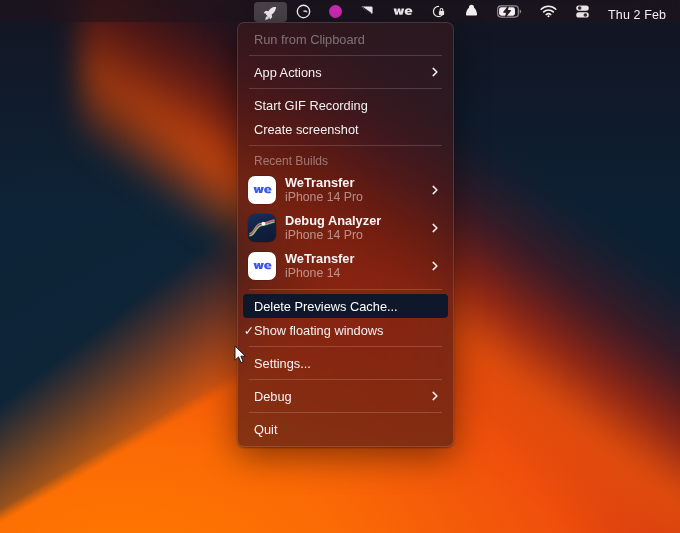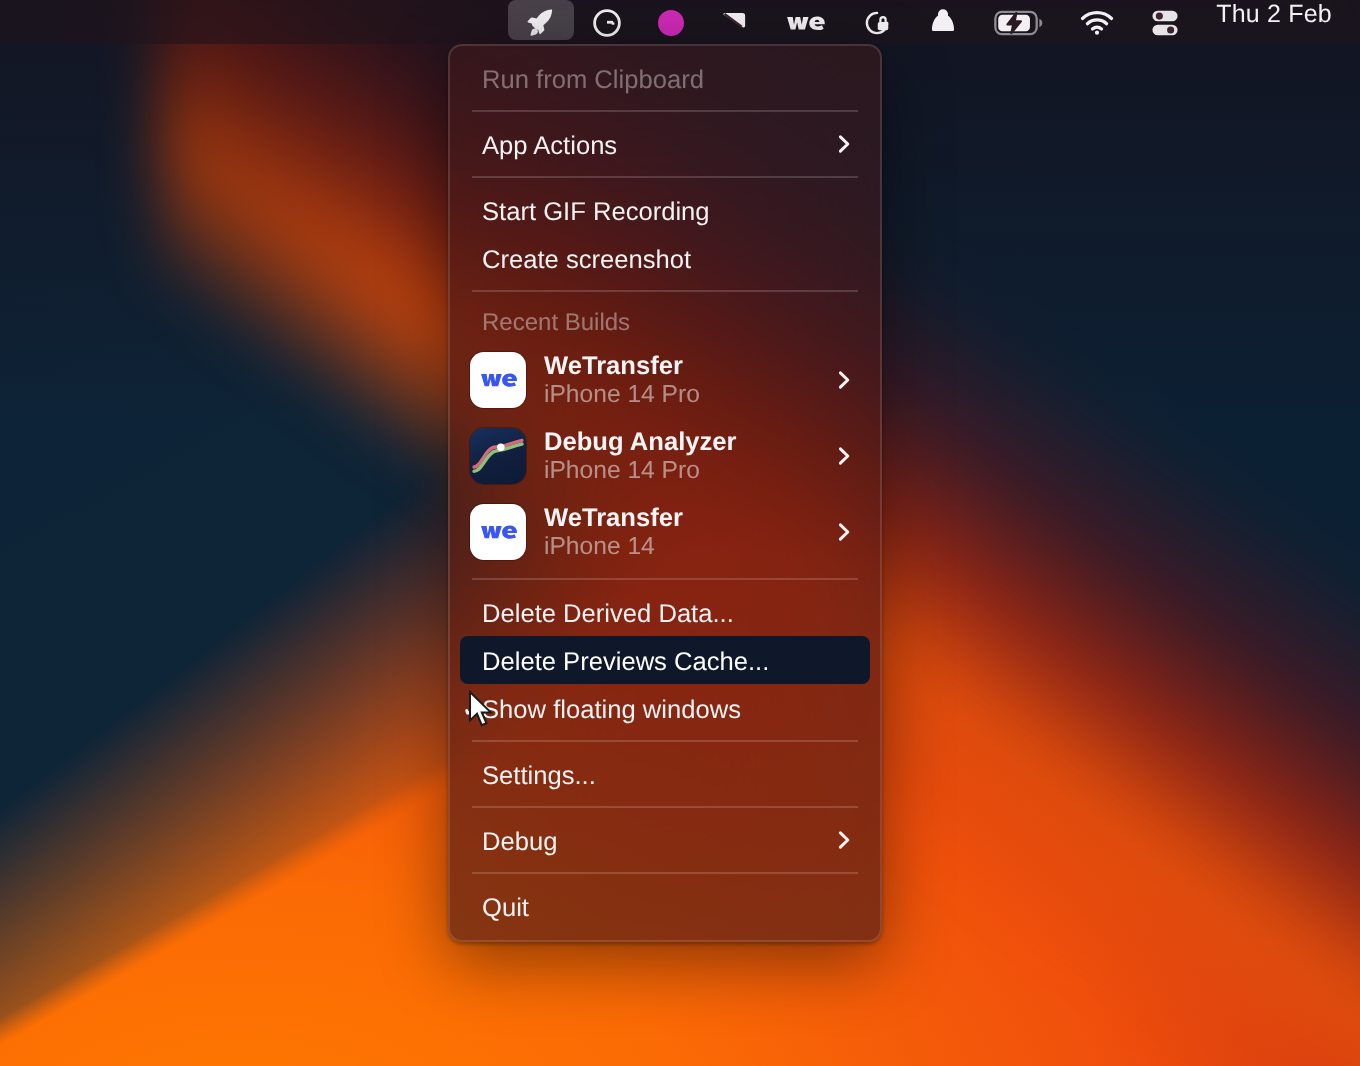--- a/index.html
+++ b/index.html
@@ -36,37 +36,37 @@
   .wp-darktop {
     position:absolute; top:0; left:0; right:0; height:210px;
     background:linear-gradient(to bottom, rgba(25,10,18,.55), rgba(25,10,18,0));
   }
 
   
   #menubar {
     position:absolute; top:0; left:0; right:0; height:22px; z-index:30;
     background:rgba(32,20,28,.55);
     -webkit-backdrop-filter:blur(22px); backdrop-filter:blur(22px);
-    display:flex; align-items:flex-start; justify-content:flex-end;
+    display:flex; align-items:flex-end; justify-content:flex-end;
     padding-right:8px;
   }
   .mb-item {
     height:22px; display:flex; align-items:center; justify-content:center;
     padding:0 9px; color:#f2f0f2;
   }
   .mb-item.active { background:rgba(255,255,255,.20); border-radius:4px; height:20px; }
   .mb-clock {
     font-size:12.5px; color:#f3f1f3; letter-spacing:.1px;
     padding:0 6px 0 9px; white-space:nowrap;
   }
   .mb-dot { width:13px; height:13px; border-radius:50%; background:#cf2ab6; display:block; }
 
   
   #menu {
-    position:absolute; left:224px; top:22px; width:217px; z-index:40;
+    position:absolute; left:237px; top:22px; width:217px; z-index:40;
     border-radius:7px;
     background:rgba(60,26,28,.62);
     -webkit-backdrop-filter:blur(45px) saturate(160%);
             backdrop-filter:blur(45px) saturate(160%);
     border:1px solid rgba(255,255,255,.13);
     box-shadow:0 10px 34px rgba(0,0,0,.45), 0 1px 2px rgba(0,0,0,.35);
     padding:4px 0 5px 0;
     overflow:hidden;
     color:#f4f2f3;
     font-size:12.8px;
@@ -271,23 +271,20 @@
       </div>
       <div class="txt">
         <div class="t1">WeTransfer</div>
         <div class="t2">iPhone 14</div>
       </div>
       <svg class="chev" viewBox="0 0 10 10">
         <path d="M3.2 1.4 L6.9 5 L3.2 8.6" fill="none" stroke="#f4f2f3" stroke-width="1.5" stroke-linecap="round" stroke-linejoin="round"></path>
       </svg>
     </div>
     <div class="sep"></div>
-    <div class="row">
-      <span class="lbl">Delete Derived Data...</span>
-    </div>
     <div class="row selected">
       <span class="lbl">Delete Previews Cache...</span>
     </div>
     <div class="row">
       <span class="check">✓</span>
       <span class="lbl">Show floating windows</span>
     </div>
     <div class="sep"></div>
     <div class="row">
       <span class="lbl">Settings...</span>

